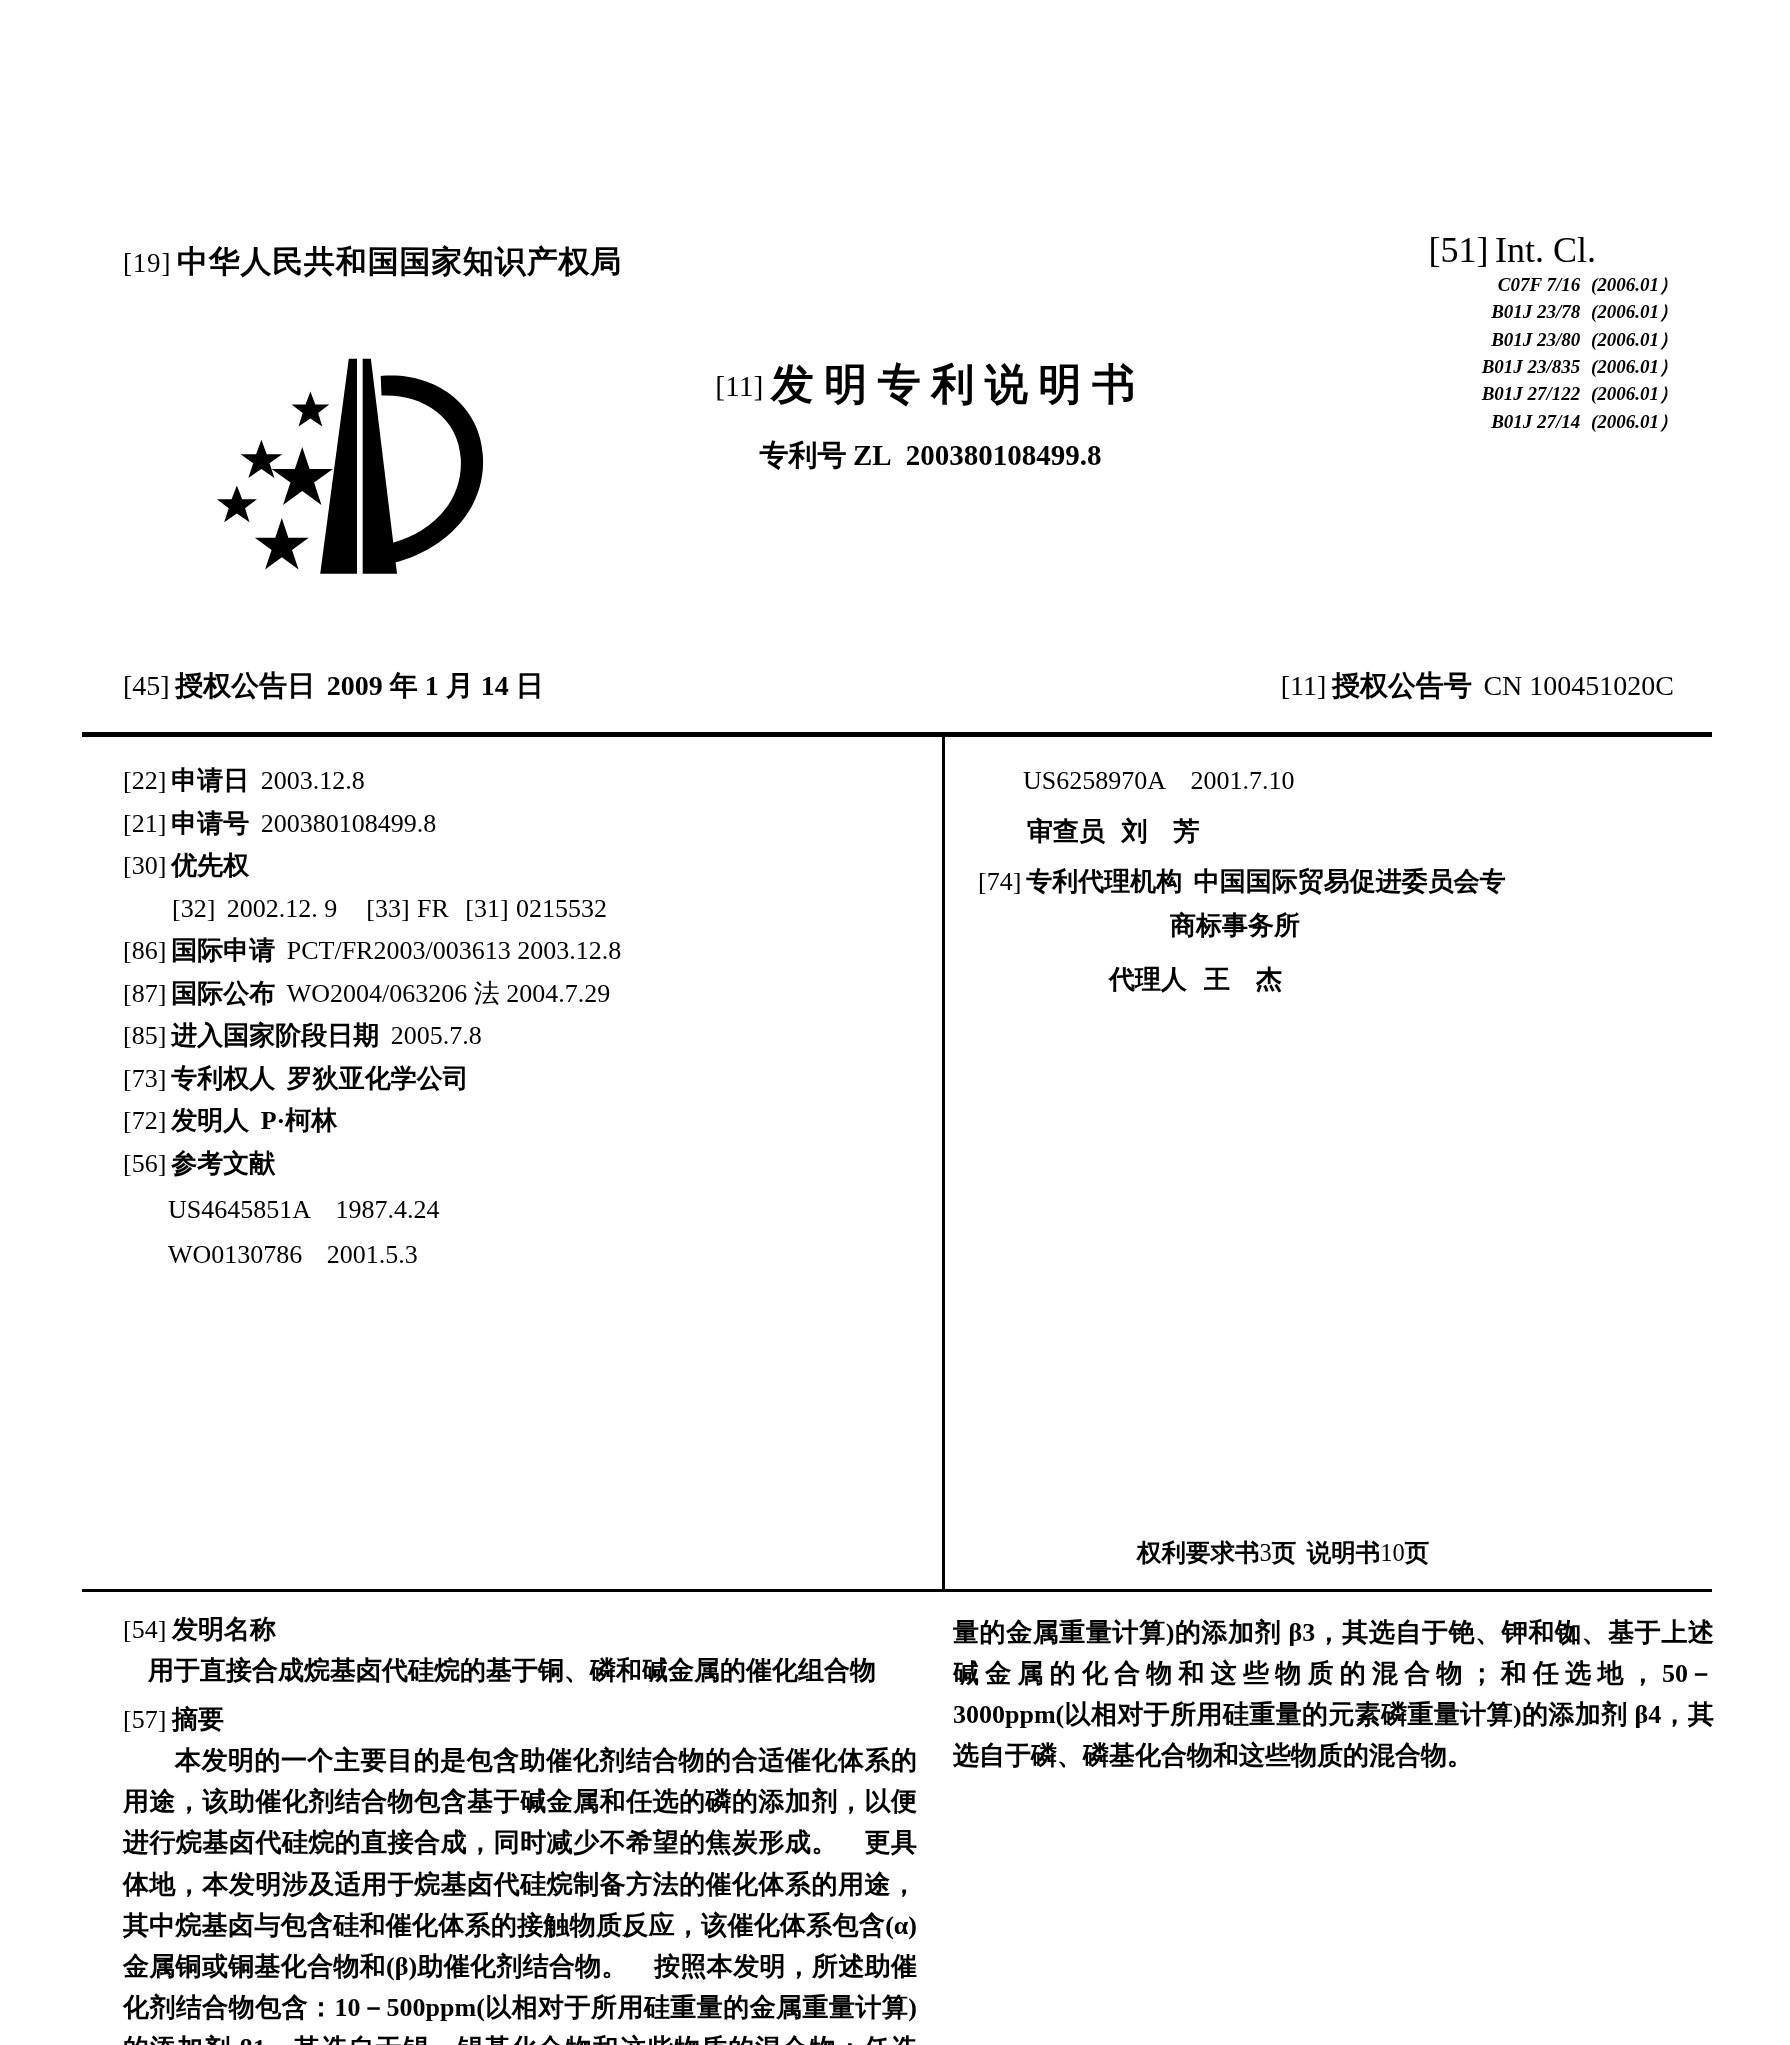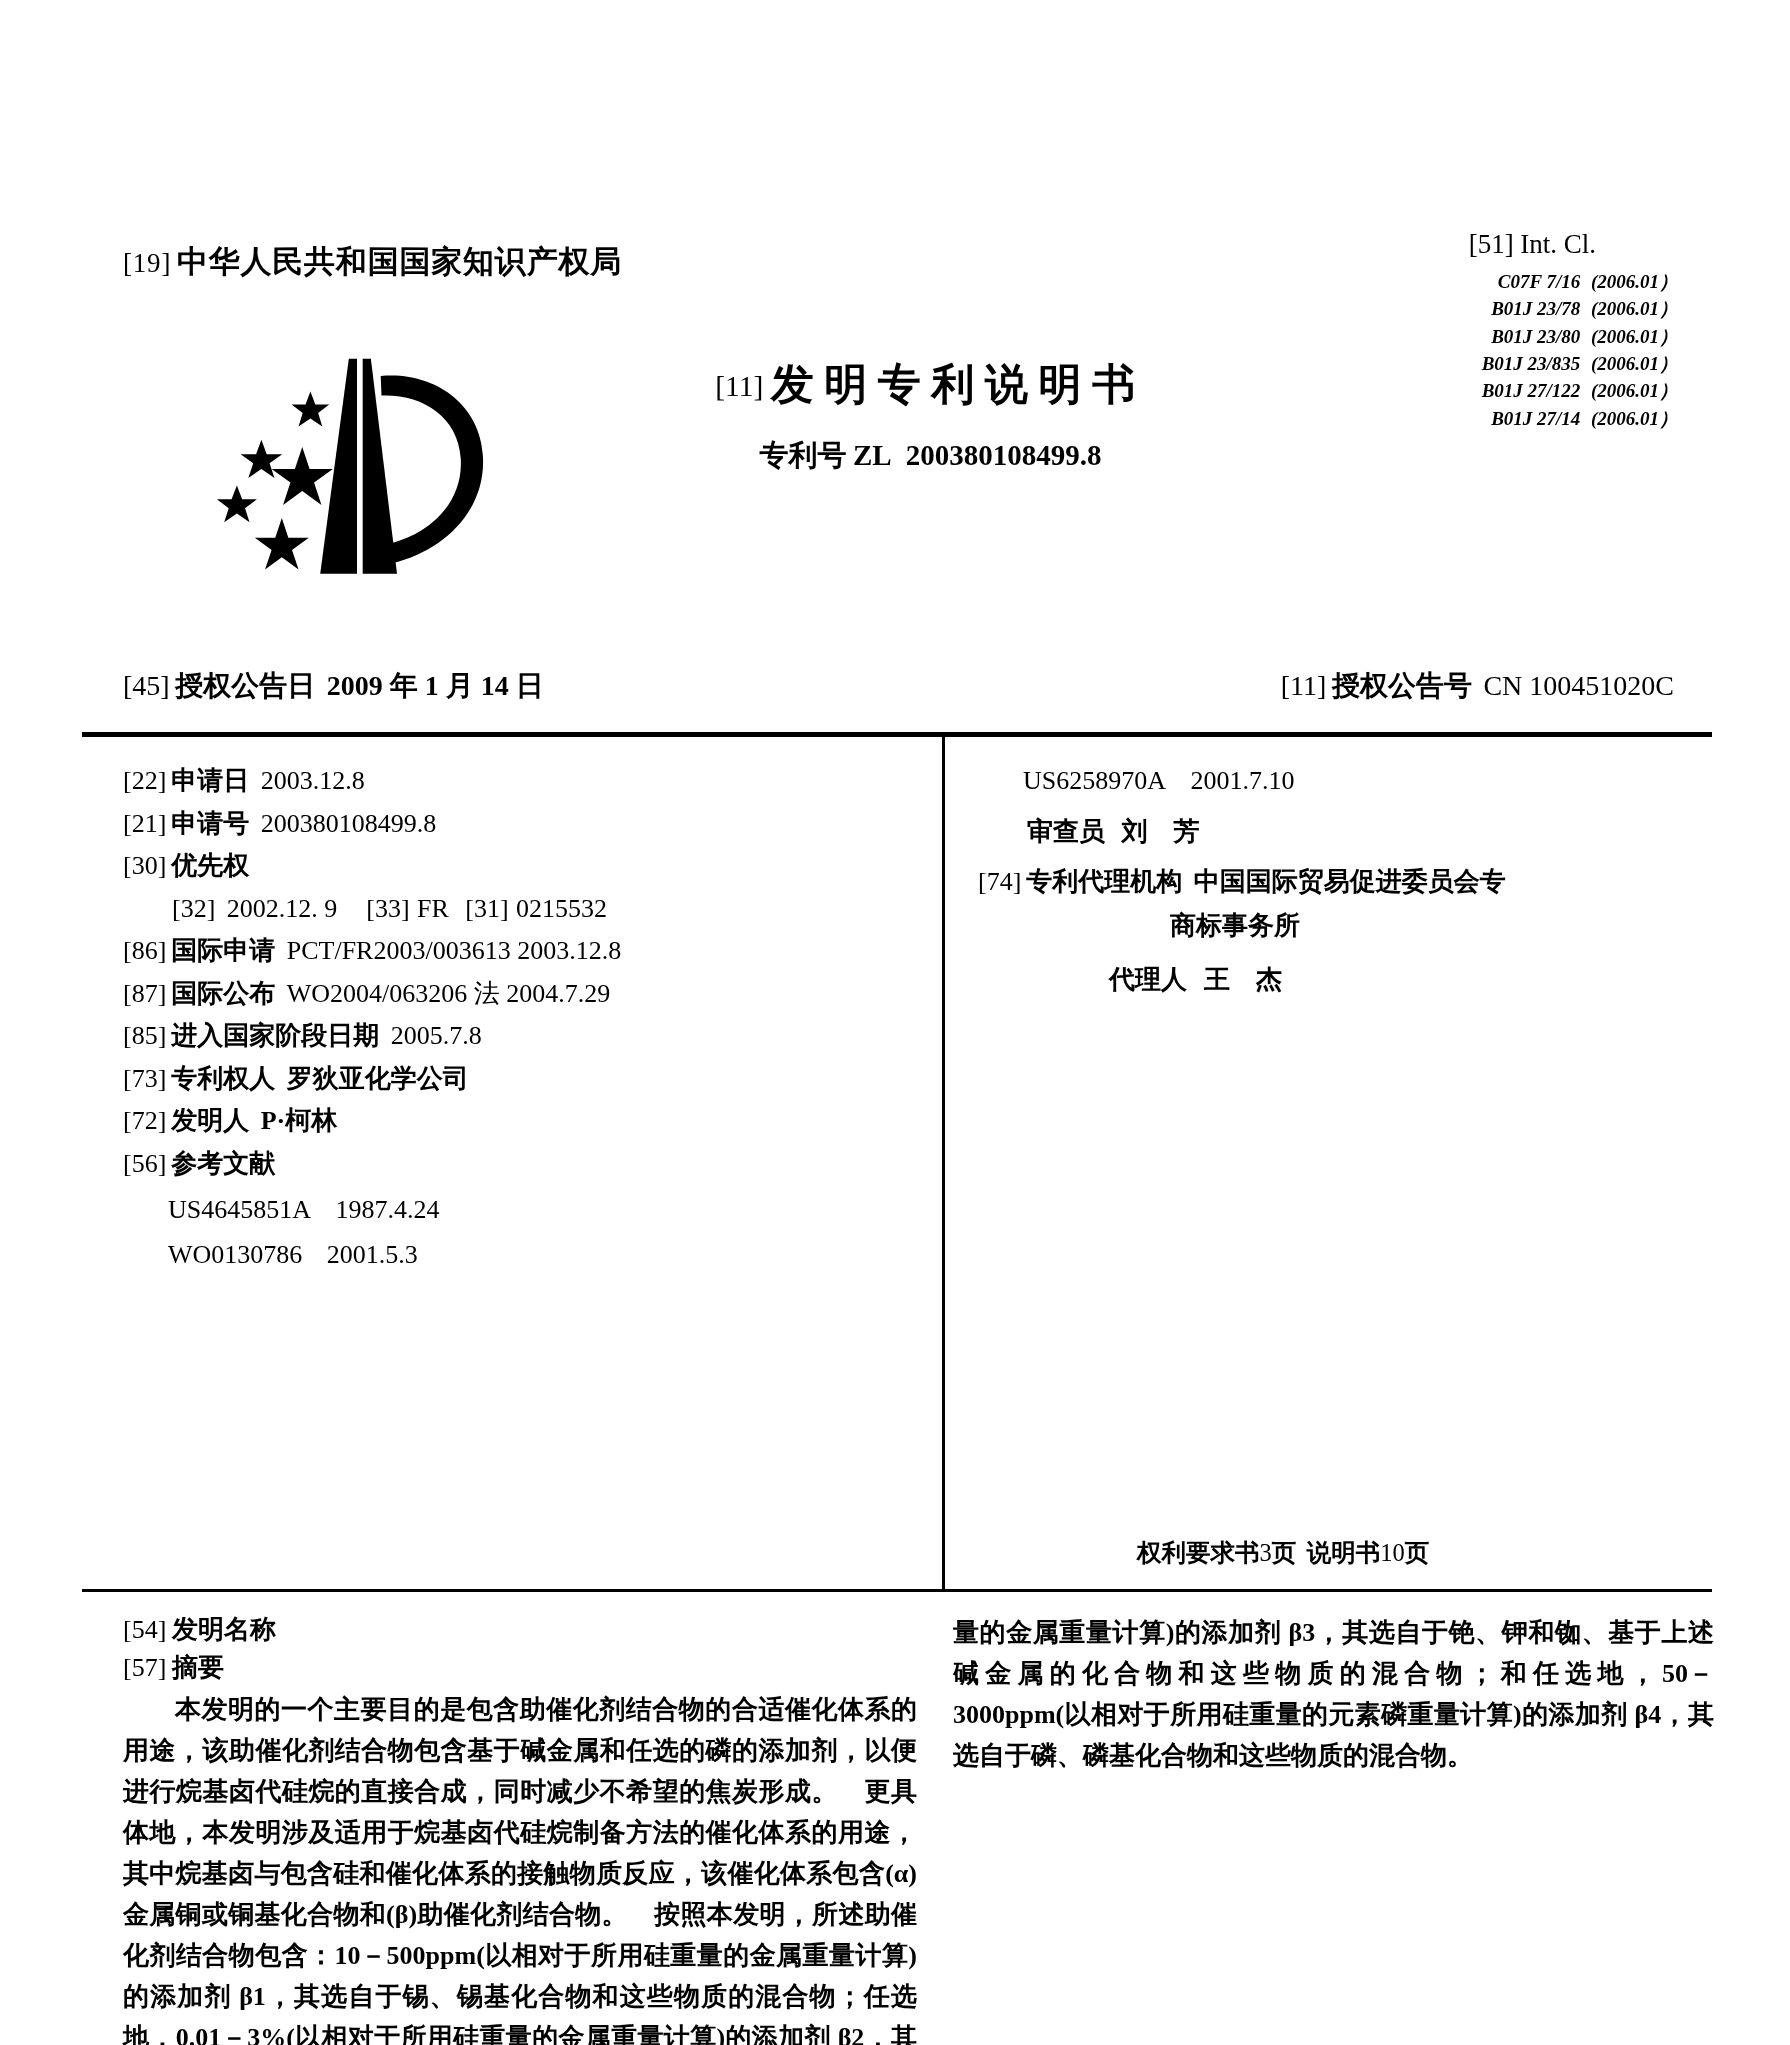--- a/index.html
+++ b/index.html
@@ -90,23 +90,23 @@
 
   
   .intcl {
     position: absolute;
     right: 0px;
     top: 0px;
     width: 483px;
     text-align: right;
   }
   .intcl-head {
-    font-size: 27px;
-    white-space: nowrap;
-    margin-bottom: 8px;
+    font-size: 36px;
+    white-space: nowrap;
+    margin-bottom: 0;
     padding-right: 82px;
     font-family: Liberation Serif, serif;
   }
   .intcl-head .tag { margin-right: 6.5px; }
   .intcl-row {
     font-size: 19px;
     font-weight: 700;
     font-style: italic;
     white-space: nowrap;
     line-height: 1.44;
@@ -420,20 +420,21 @@
   </div>
 
   <div class="rule-mid"></div>
 
   <div class="sec-left">
 
     <div class="sec-head">
       <span class="tag">[54]</span><span class="lbl">发明名称</span>
     </div>
 
+    <div class="title-body">用于直接合成烷基卤代硅烷的基于铜、磷和碱金属的催化组合物</div>
 
     <div class="sec-head">
       <span class="tag">[57]</span><span class="lbl">摘要</span>
     </div>
 
     <div class="abs-body">
       <span class="indent-first">本发明的一个主要目的是包含助催化剂结合物的合适催化体系的用途，该助催化剂结合物包含基于碱金属和任选的磷的添加剂，以便进行烷基卤代硅烷的直接合成，同时减少不希望的焦炭形成。　更具体地，本发明涉及适用于烷基卤代硅烷制备方法的催化体系的用途，其中烷基卤与包含硅和催化体系的接触物质反应，该催化体系包含(α)金属铜或铜基化合物和(β)助催化剂结合物。　按照本发明，所述助催化剂结合物包含：10－500ppm(以相对于所用硅重量的金属重量计算)的添加剂 β1，其选自于锡、锡基化合物和这些物质的混合物；任选地，0.01－3%(以相对于所用硅重量的金属重量计算)的添加剂 β2，其选自于金属锌、锌基化合物和这些物质的混合物；0.01－2%(以相对于所用硅重</span>
     </div>
   </div>
 

